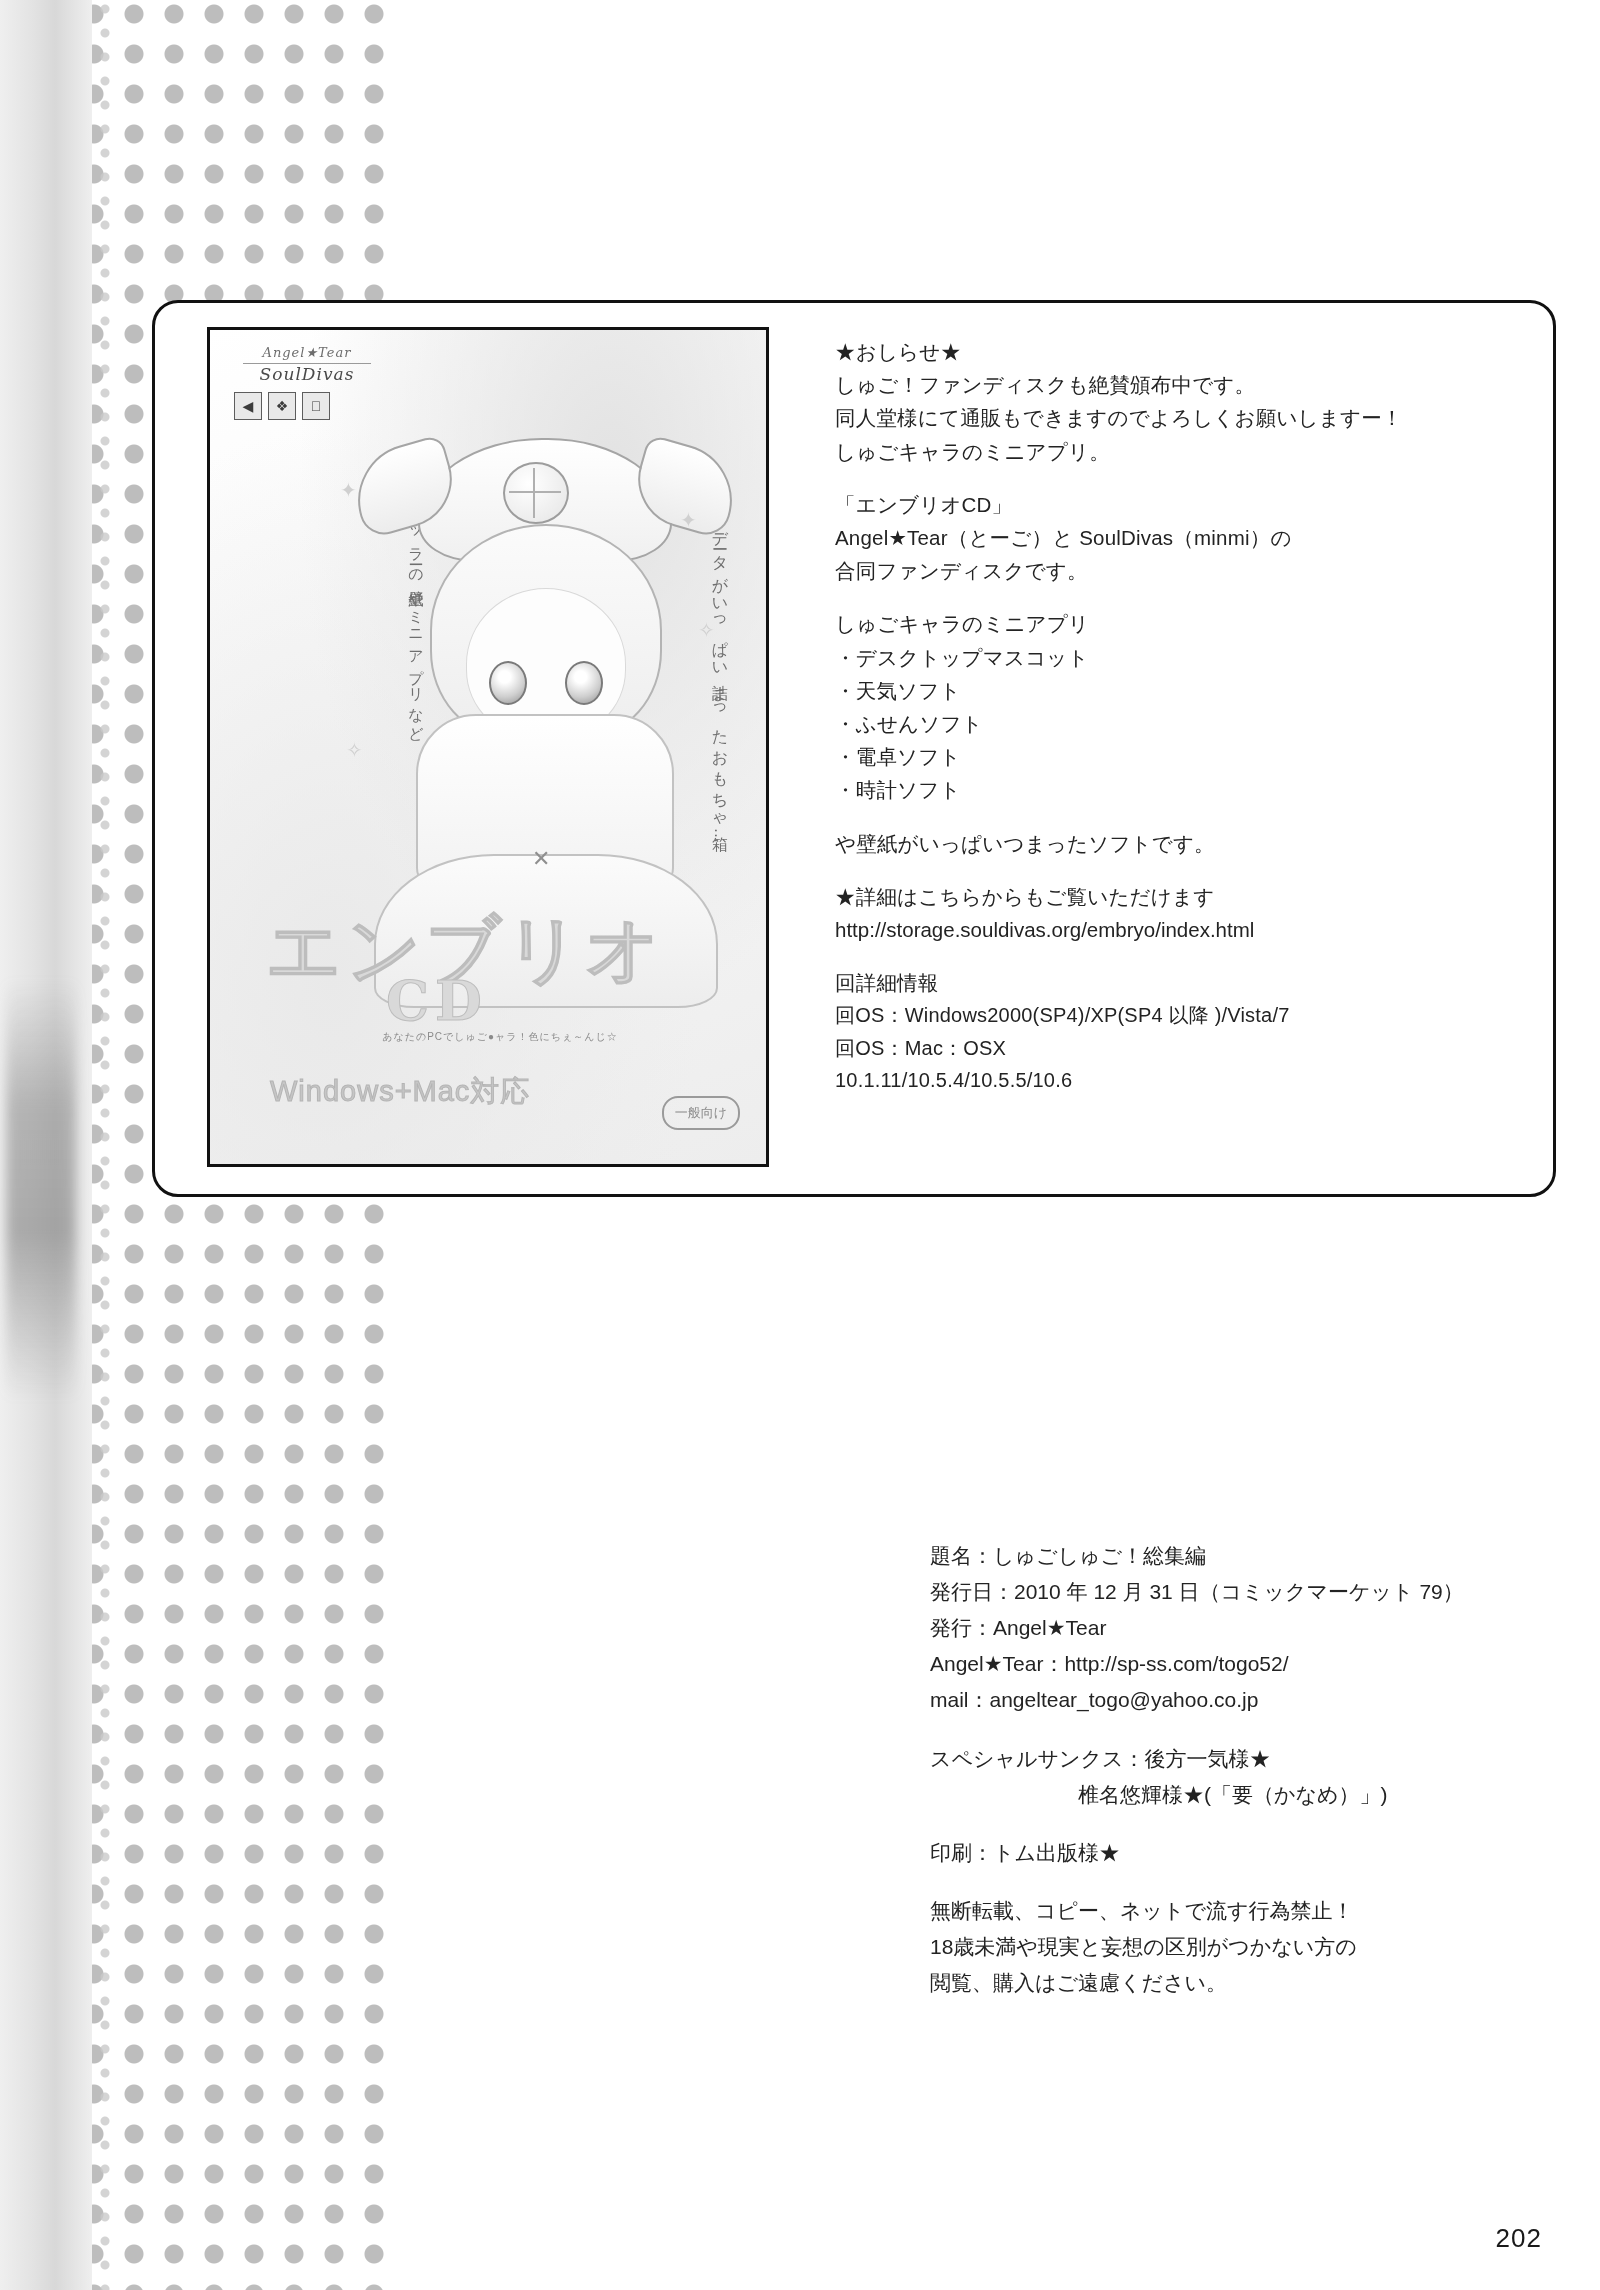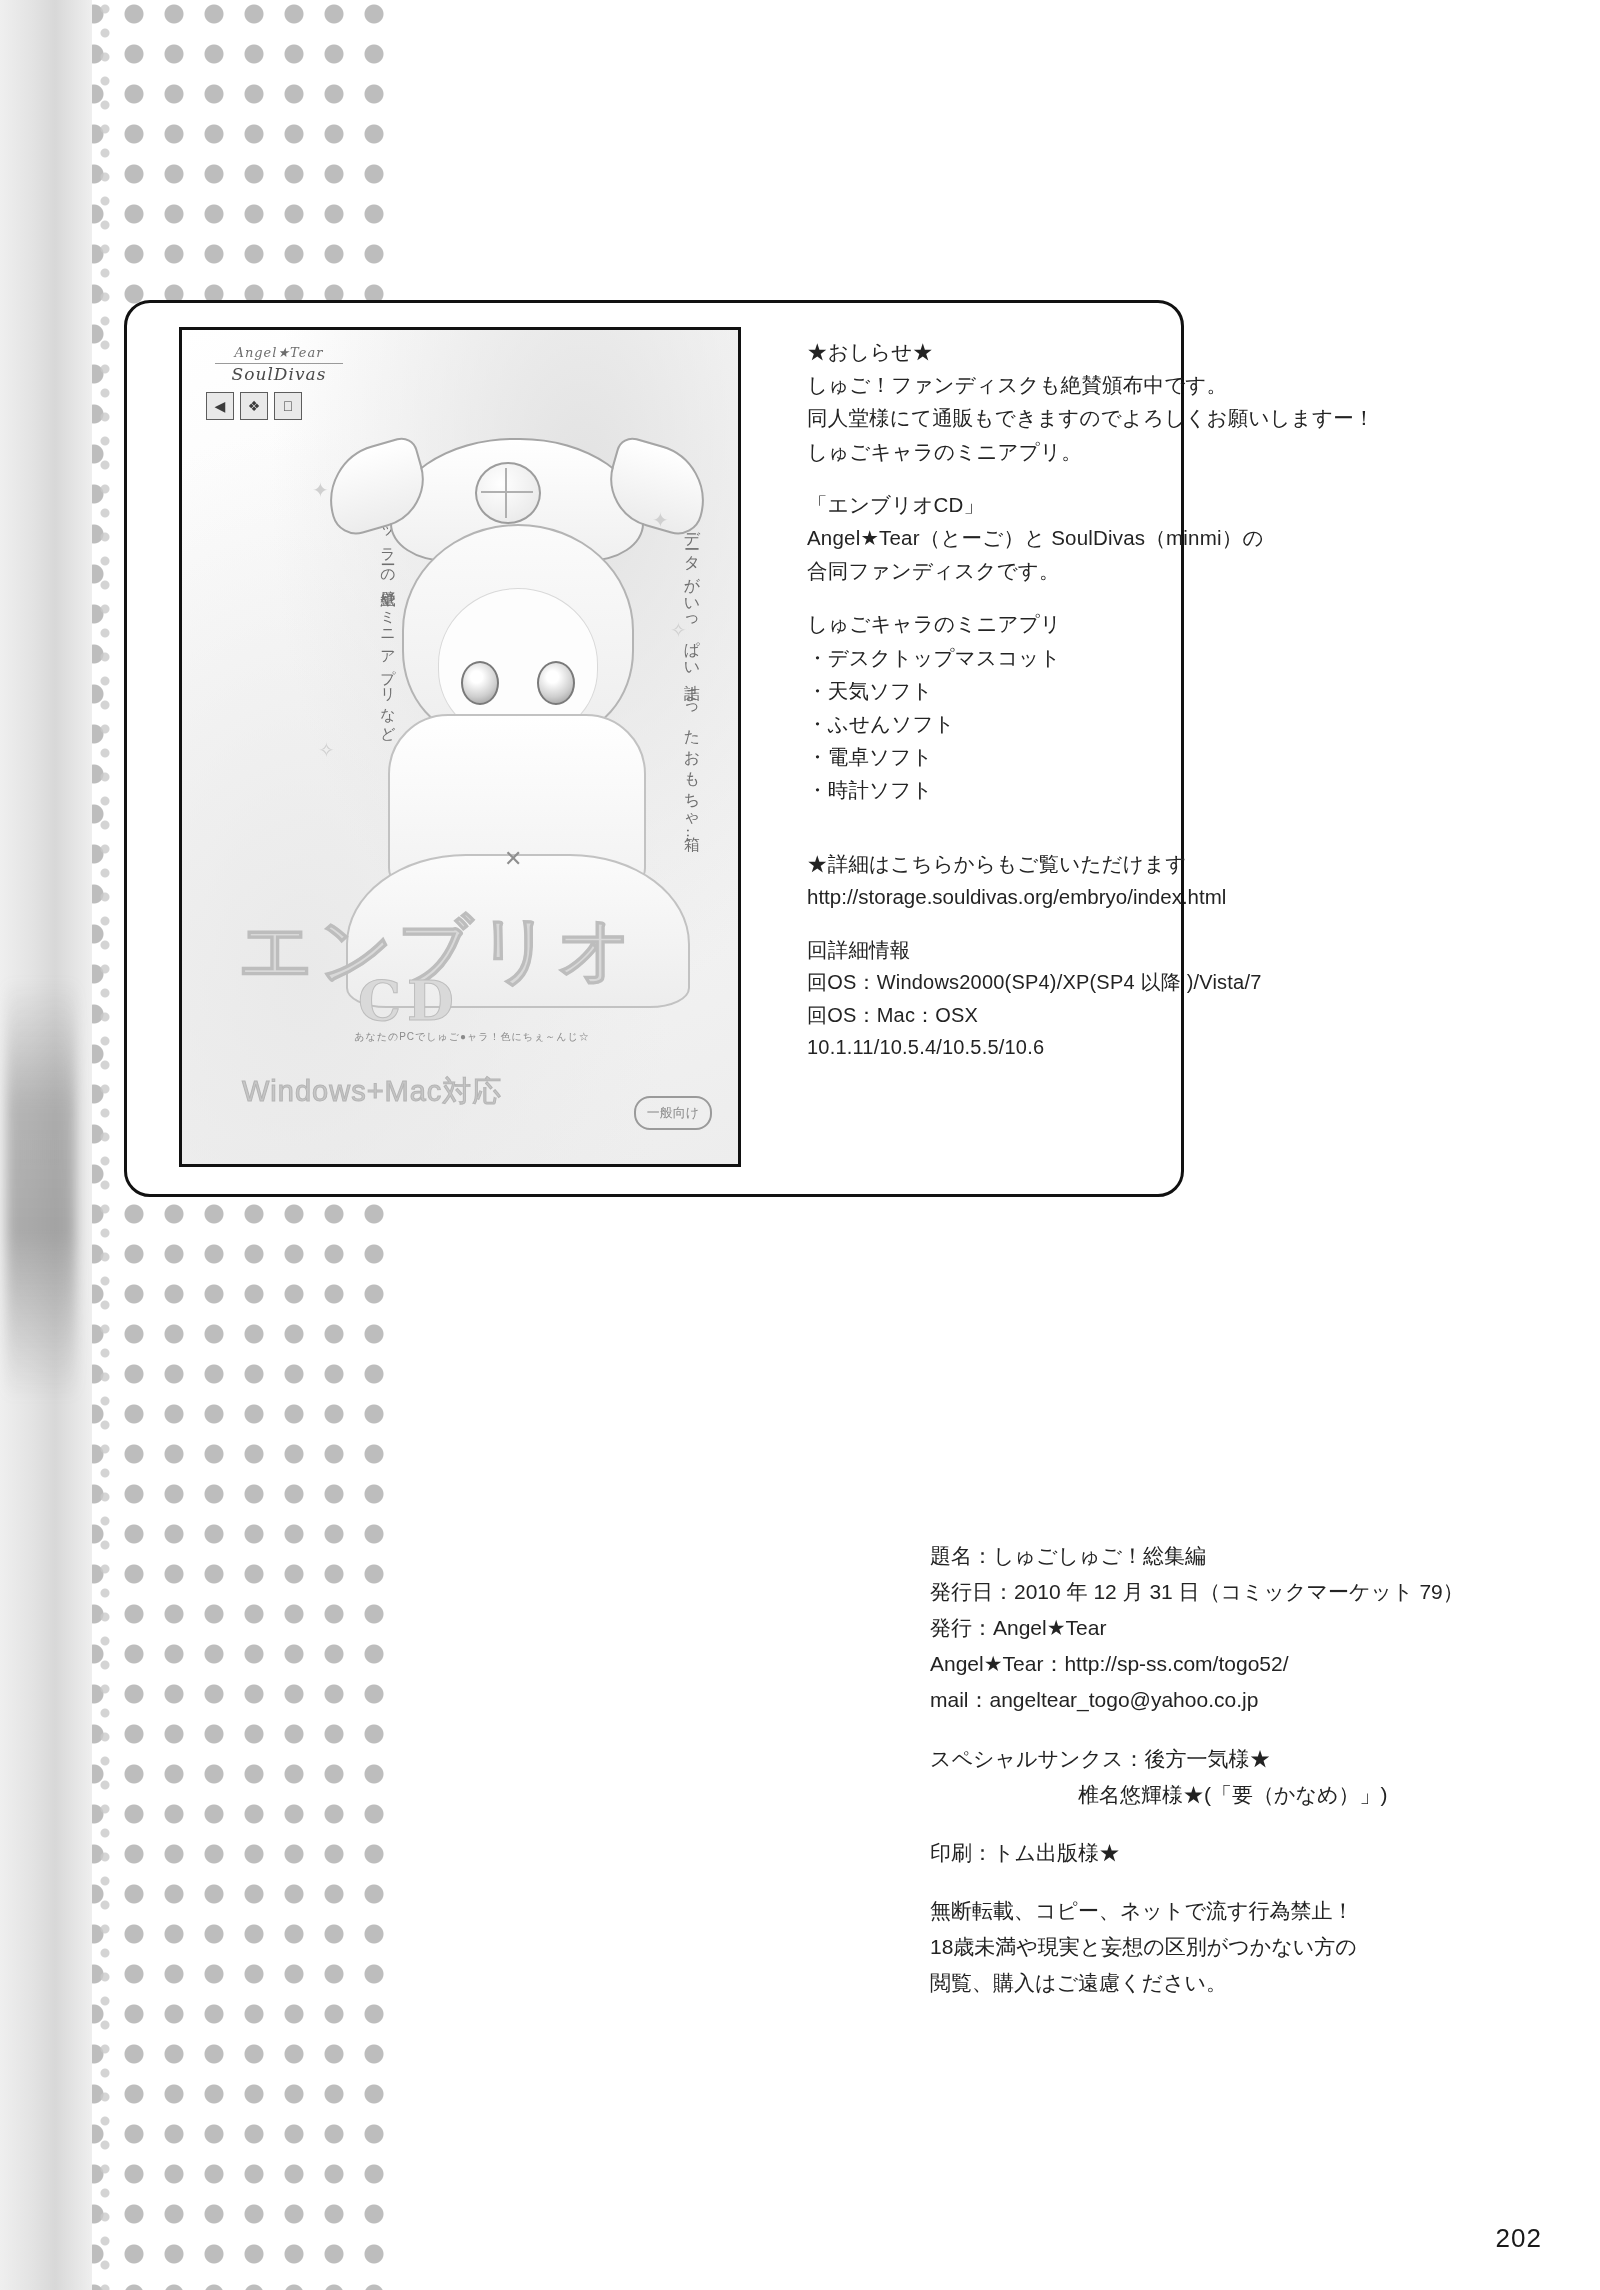--- a/index.html
+++ b/index.html
@@ -64,23 +64,23 @@
     left: 388px;
     top: 0;
     width: 2px;
     height: 2290px;
     background: #ffffff;
   }
 
   
   .notice-panel {
     position: absolute;
-    left: 124px;
+    left: 152px;
     top: 300px;
-    width: 1060px;
+    width: 1404px;
     height: 897px;
     border: 3px solid #111;
     border-radius: 26px;
     background: #fff;
     box-sizing: border-box;
   }
 
   
   .package {
     position: absolute;
@@ -464,20 +464,21 @@
 
     <p>しゅごキャラのミニアプリ</p>
     <p>・デスクトップマスコット</p>
     <p>・天気ソフト</p>
     <p>・ふせんソフト</p>
     <p>・電卓ソフト</p>
     <p>・時計ソフト</p>
 
     <div class="gap"></div>
 
+    <p>や壁紙がいっぱいつまったソフトです。</p>
 
     <div class="gap"></div>
 
     <p>★詳細はこちらからもご覧いただけます</p>
     <p class="url">http://storage.souldivas.org/embryo/index.html</p>
 
     <div class="gap"></div>
 
     <p>回詳細情報</p>
     <p class="small">回OS：Windows2000(SP4)/XP(SP4 以降 )/Vista/7</p>

